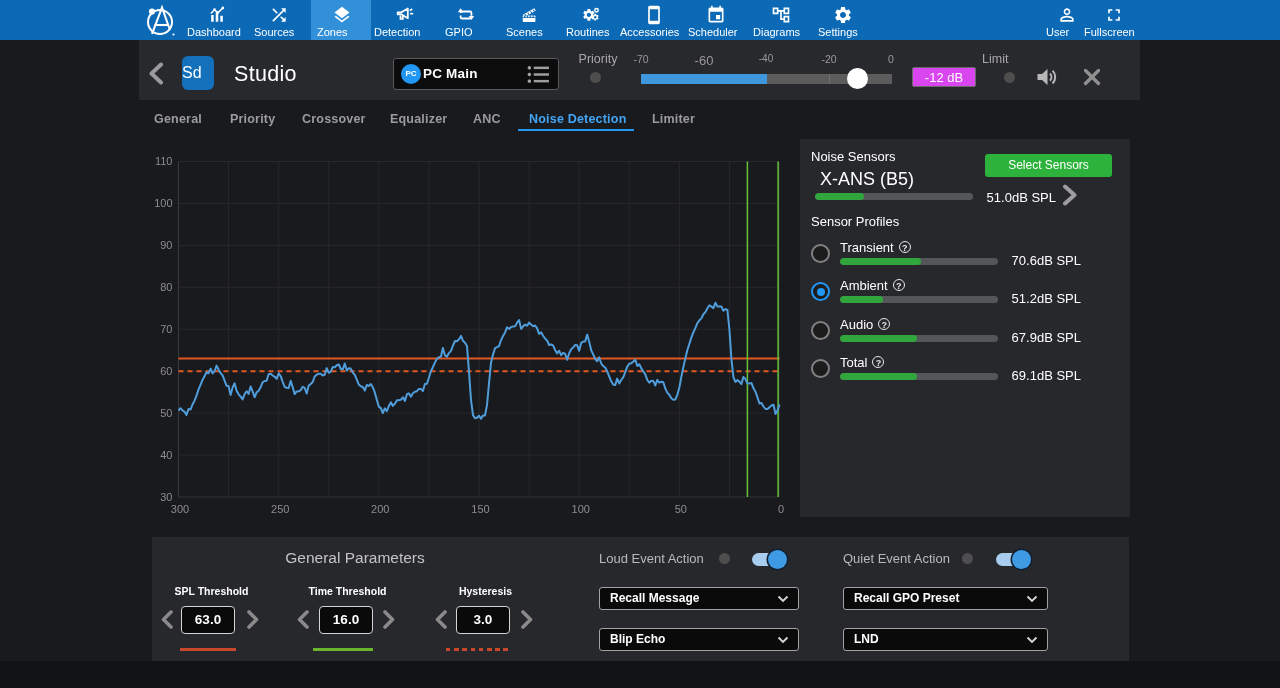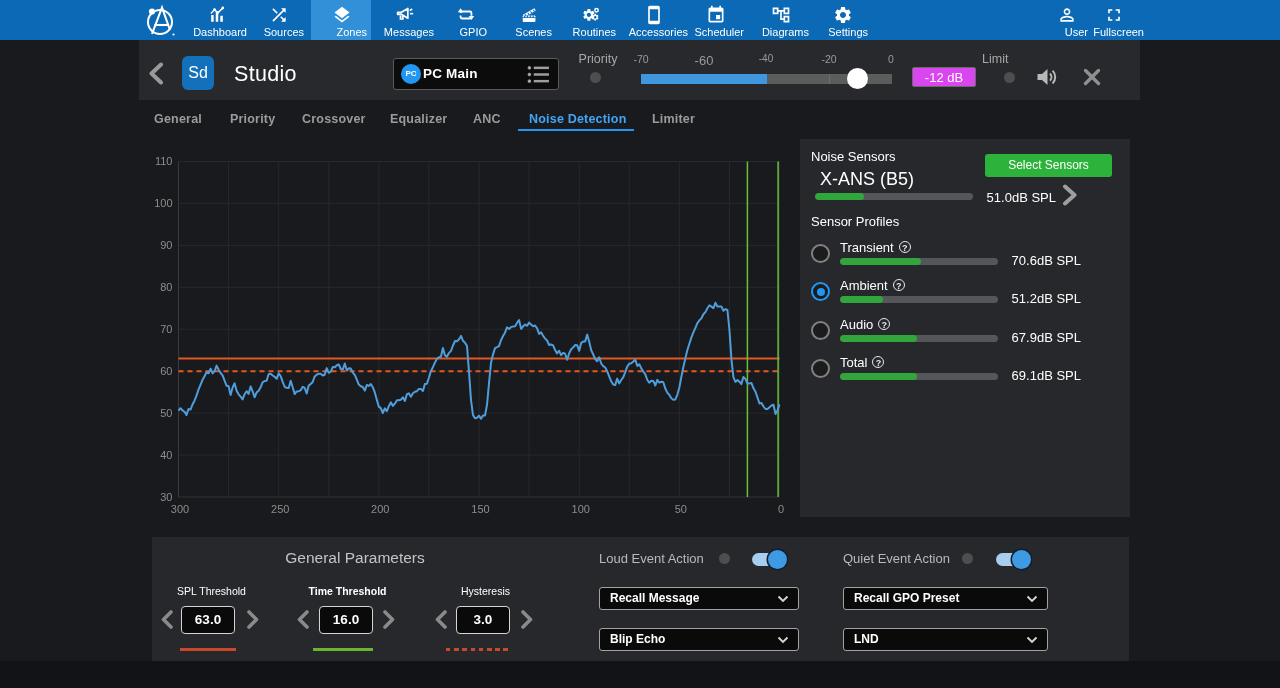--- a/index.html
+++ b/index.html
@@ -1,20 +1,20 @@
 <!DOCTYPE html>
 <html><head><meta charset="utf-8">
 <style>
 *{margin:0;padding:0;box-sizing:border-box}
 html,body{width:1280px;height:688px;overflow:hidden}
 body{background:#191a1d;font-family:"Liberation Sans",sans-serif;position:relative}
 .abs{position:absolute}
 
 #nav{position:absolute;left:0;top:0;width:1280px;height:40px;background:#0b69b5}
-.nitem{position:absolute;top:0;height:40px;text-align:right;color:#fff}
+.nitem{position:absolute;top:0;height:40px;text-align:left;color:#fff}
 .nitem svg{display:block;margin:5px auto 0}
 .nitem .lb{font-size:11px;line-height:12px;display:block;margin-top:1px}
 #zonesel{position:absolute;left:311px;top:0;width:60px;height:40px;background:#3190d8}
 
 #hdr{position:absolute;left:139px;top:40px;width:1001px;height:60px;background:#28292c}
 
 .tab{position:absolute;top:112px;font-size:12.5px;font-weight:bold;color:#9b9b9b;letter-spacing:.2px}
 .tab.act{color:#42a5f5}
 #tabline{position:absolute;left:518px;top:129px;width:116px;height:2px;background:#2196f3}
 
@@ -70,21 +70,21 @@
     </svg>
     <span class="lb">Zones</span>
   </div>
 <div class="nitem" style="left:374px;width:60px">
     <svg width="21" height="20" viewBox="0 0 24 24">
       <path d="M3.8 8.8 H8.2 L16 4.2 V15.8 L8.2 11.2 H3.8 Z" fill="none" stroke="#fff" stroke-width="2.1" stroke-linejoin="round"></path>
       <path d="M7.2 12.5 V16.8 H10 V12.8" fill="none" stroke="#fff" stroke-width="2.1"></path>
       <path d="M18.3 6.8 L21.2 4.8" stroke="#fff" stroke-width="1.9"></path>
       <path d="M18.7 10.4 H22.4" stroke="#fff" stroke-width="1.9"></path>
     </svg>
-    <span class="lb">Messages</span>
+    <span class="lb">Detection</span>
   </div>
 <div class="nitem" style="left:445px;width:42px">
     <svg width="20" height="20" viewBox="0 0 24 24">
       <g fill="none" stroke="#fff" stroke-width="2.2">
         <path d="M5.5 9.5 Q5.5 7.8 7.2 7.8 H16.8 Q18.5 7.8 18.5 9.5 V13"></path>
         <path d="M18.5 14.5 Q18.5 16.2 16.8 16.2 H7.2 Q5.5 16.2 5.5 14.5 V12.5"></path>
       </g>
       <path fill="#fff" d="M5.5 4 L2.2 8.8 L8.8 8.8 Z"></path>
       <path fill="#fff" d="M18.5 18 L15.2 13.2 L21.8 13.2 Z"></path>
     </svg>
@@ -154,21 +154,21 @@
     <svg width="20" height="20" viewBox="0 0 24 24" fill="#fff">
       <path d="M7 14H5v5h5v-2H7v-3zm-2-4h2V7h3V5H5v5zm12 7h-3v2h5v-5h-2v3zM14 5v2h3v3h2V5h-5z"></path>
     </svg>
     <span class="lb">Fullscreen</span>
   </div>
 
 <div id="hdr"></div>
 <svg class="abs" style="left:147px;top:62px" width="18" height="23" viewBox="0 0 18 23">
     <polyline points="14,2.5 4.5,11.5 14,20.5" fill="none" stroke="#9a9a9a" stroke-width="4" stroke-linecap="round" stroke-linejoin="round"></polyline>
   </svg>
-<div class="abs" style="left:182px;top:56px;width:32px;height:34px;background:#1470ba;border-radius:6px;color:#fff;font-size:16px;text-align:center;line-height:34px">Sd</div>
+<div class="abs" style="left:182px;top:56px;width:32px;height:34px;background:#1470ba;border-radius:6px;color:#fff;font-size:16px;text-align:left;line-height:34px">Sd</div>
 <div class="abs" style="left:234px;top:62px;color:#fff;font-size:21.5px;letter-spacing:.3px">Studio</div>
 <div class="abs" style="left:393px;top:58px;width:166px;height:32px;background:#0c0c0c;border:1px solid #5a5a5a;border-radius:3px">
   <div class="abs" style="left:7px;top:5px;width:20px;height:20px;border-radius:50%;background:#2196f3;color:#fff;font-size:8px;font-weight:bold;text-align:center;line-height:20px">PC</div>
   <div class="abs" style="left:29px;top:7px;color:#fff;font-size:13.5px;font-weight:bold;letter-spacing:.2px">PC Main</div>
   <svg class="abs" style="right:8px;top:6px" width="23" height="19" viewBox="0 0 24 20">
       <g stroke="#9e9e9e" stroke-width="2.6">
         <circle cx="2.4" cy="3" r="1.4" fill="#b5b5b5" stroke-width="1"></circle>
         <circle cx="2.4" cy="10" r="1.4" fill="#b5b5b5" stroke-width="1"></circle>
         <circle cx="2.4" cy="17" r="1.4" fill="#b5b5b5" stroke-width="1"></circle>
         <line x1="7" y1="3" x2="23" y2="3"></line>
@@ -296,41 +296,41 @@
 <div class="abs" style="left:840px;top:355px;color:#fff;font-size:13px">Total<span class="qm">?</span></div>
 <div class="meter" style="left:840px;top:373px;width:158px">
     <i style="width:49%"></i>
   </div>
 <div class="dbl" style="left:1000px;top:368px;width:81px;text-align:right">69.1dB SPL</div>
 
 <div id="bp"></div>
 <div id="strip"></div>
 <div class="abs" style="left:270px;top:549px;width:170px;text-align:center;color:#c4c4c4;font-size:15.5px">General Parameters</div>
 
-<div class="abs" style="left:145px;top:585px;width:133px;text-align:center;color:#fff;font-size:10.5px;font-weight:normal">SPL Threshold</div>
+<div class="abs" style="left:145px;top:585px;width:133px;text-align:center;color:#fff;font-size:10.5px;font-weight:bold">SPL Threshold</div>
 <svg class="chev" style="left:160px;top:610px" width="14" height="19" viewBox="0 0 14 19">
     <polyline points="11,2 3.5,9.5 11,17" fill="none" stroke="#8a8a8a" stroke-width="3.6" stroke-linecap="round" stroke-linejoin="round"></polyline>
   </svg>
 <div class="numbox" style="left:181px;top:606px">63.0</div>
 <svg class="chev" style="left:246px;top:610px" width="14" height="19" viewBox="0 0 14 19">
     <polyline points="3,2 10.5,9.5 3,17" fill="none" stroke="#8a8a8a" stroke-width="3.6" stroke-linecap="round" stroke-linejoin="round"></polyline>
   </svg>
 <div class="abs" style="left:180px;top:648px;width:56px;height:2.5px;background:#c9472a"></div>
 
 <div class="abs" style="left:281px;top:585px;width:133px;text-align:center;color:#fff;font-size:10.5px;font-weight:bold">Time Threshold</div>
 <svg class="chev" style="left:296px;top:610px" width="14" height="19" viewBox="0 0 14 19">
     <polyline points="11,2 3.5,9.5 11,17" fill="none" stroke="#8a8a8a" stroke-width="3.6" stroke-linecap="round" stroke-linejoin="round"></polyline>
   </svg>
 <div class="numbox" style="left:319px;top:606px">16.0</div>
 <svg class="chev" style="left:382px;top:610px" width="14" height="19" viewBox="0 0 14 19">
     <polyline points="3,2 10.5,9.5 3,17" fill="none" stroke="#8a8a8a" stroke-width="3.6" stroke-linecap="round" stroke-linejoin="round"></polyline>
   </svg>
 <div class="abs" style="left:313px;top:648px;width:60px;height:2.5px;background:#6ab42e"></div>
 
-<div class="abs" style="left:419px;top:585px;width:133px;text-align:center;color:#fff;font-size:10.5px;font-weight:normal">Hysteresis</div>
+<div class="abs" style="left:419px;top:585px;width:133px;text-align:center;color:#fff;font-size:10.5px;font-weight:bold">Hysteresis</div>
 <svg class="chev" style="left:434px;top:610px" width="14" height="19" viewBox="0 0 14 19">
     <polyline points="11,2 3.5,9.5 11,17" fill="none" stroke="#8a8a8a" stroke-width="3.6" stroke-linecap="round" stroke-linejoin="round"></polyline>
   </svg>
 <div class="numbox" style="left:456px;top:606px">3.0</div>
 <svg class="chev" style="left:520px;top:610px" width="14" height="19" viewBox="0 0 14 19">
     <polyline points="3,2 10.5,9.5 3,17" fill="none" stroke="#8a8a8a" stroke-width="3.6" stroke-linecap="round" stroke-linejoin="round"></polyline>
   </svg>
 <div class="abs" style="left:446px;top:648px;width:64px;height:2.5px;background:repeating-linear-gradient(90deg,#c9472a 0 4.5px,transparent 4.5px 8.2px)"></div>
 
 <div class="lab" style="left:599px;top:551px">Loud Event Action</div>

